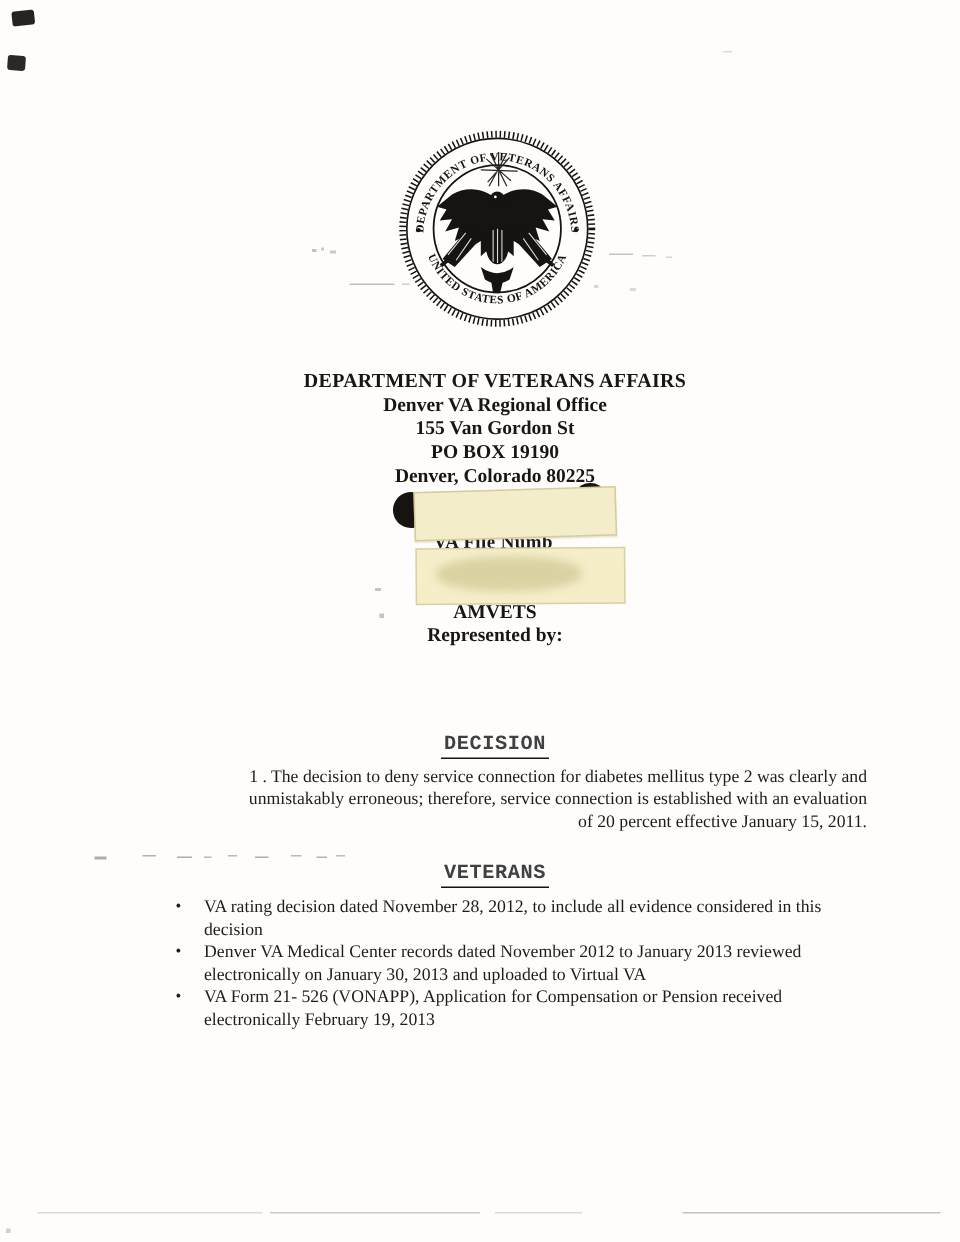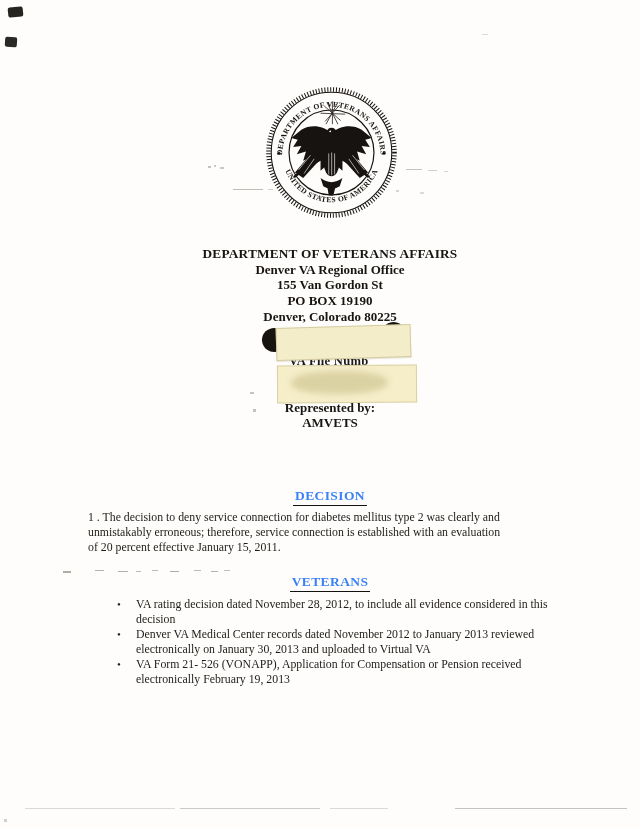--- a/index.html
+++ b/index.html
@@ -12,21 +12,21 @@
   .b{font-weight:bold;}
   
   .centered{position:absolute;left:20px;right:0;text-align:center;}
   .hdr{top:246px;font-size:13px;line-height:15.7px;font-weight:bold;color:#181512;}
   .hdr .agency{font-size:13.3px;letter-spacing:.2px;}
   .rep{top:401px;font-size:13px;line-height:14.9px;color:#181512;}
   .rating{top:444px;font-size:13px;line-height:14.6px;color:#181512;}
   .h-wrap{position:absolute;left:20px;right:0;text-align:center;}
   .heading{
     display:inline-block;font-size:13.5px;font-weight:bold;letter-spacing:.4px;
-    color:#3b82f6;border-bottom:1.7px solid #141210;padding:0 2px 1px 2px;
+    color:#404040;border-bottom:1.7px solid #141210;padding:0 2px 1px 2px;font-family:Liberation Mono, monospace;
   }
   .seal{position:absolute;left:263px;top:84px;width:137px;height:137px;}
   
   .tape{position:absolute;z-index:3;}
   .tape1{
     left:276px;top:326px;width:133px;height:31px;background:#f4edc9;
     border:1px solid rgba(176,162,108,.45);transform:rotate(-1.7deg);
     box-shadow:0 1px 1px rgba(120,110,70,.18);
   }
   .tape2{
@@ -38,21 +38,21 @@
     background:#d9cf9f;border-radius:45%;filter:blur(3px);opacity:.9;
   }
   .blob{position:absolute;background:#17130f;z-index:2;}
   .blob1{left:262px;top:328px;width:24px;height:24px;border-radius:50%;transform:rotate(-10deg);}
   .blob2{left:385px;top:322px;width:17px;height:11px;border-radius:50%;}
   .partial{
     position:absolute;left:289px;top:354px;z-index:1;
     font-size:12.6px;font-weight:bold;letter-spacing:.3px;color:#1c1916;white-space:nowrap;
   }
   .para{position:absolute;left:88px;top:510px;width:490px;font-size:11.8px;line-height:15.1px;}
-  .para div{white-space:nowrap;}
+  .para div{white-space:nowrap;text-align:right;}
   .list{position:absolute;left:117px;top:597px;width:460px;font-size:11.8px;line-height:15.1px;}
   .li{display:flex;}
   .dot{width:19px;flex:none;font-size:11px;}
   .txt{width:428px;}
   
   .art{position:absolute;background:#8e8a82;}
   .mark{position:absolute;border-radius:2px;}
   .mark1{left:8px;top:7px;width:15px;height:10px;background:#262421;transform:rotate(-6deg);}
   .mark2{left:5px;top:37px;width:12px;height:10px;background:#2b2926;transform:rotate(4deg);}
 </style>
@@ -117,22 +117,22 @@
 
   <div class="blob blob1"></div>
   <div class="blob blob2"></div>
   <div class="partial">VA File Numb</div>
   <div class="tape tape1"></div>
   <div class="tape tape2">
     <div class="smudge"></div>
   </div>
 
   <div class="centered rep b">
+    <div>AMVETS</div>
     <div>Represented by:</div>
-    <div>AMVETS</div>
   </div>
 
 
   <div class="h-wrap" style="top:486px;">
     <span class="heading">DECISION</span>
   </div>
 
   <div class="para">
     <div>1 . The decision to deny service connection for diabetes mellitus type 2 was clearly and</div>
     <div>unmistakably erroneous; therefore, service connection is established with an evaluation</div>

